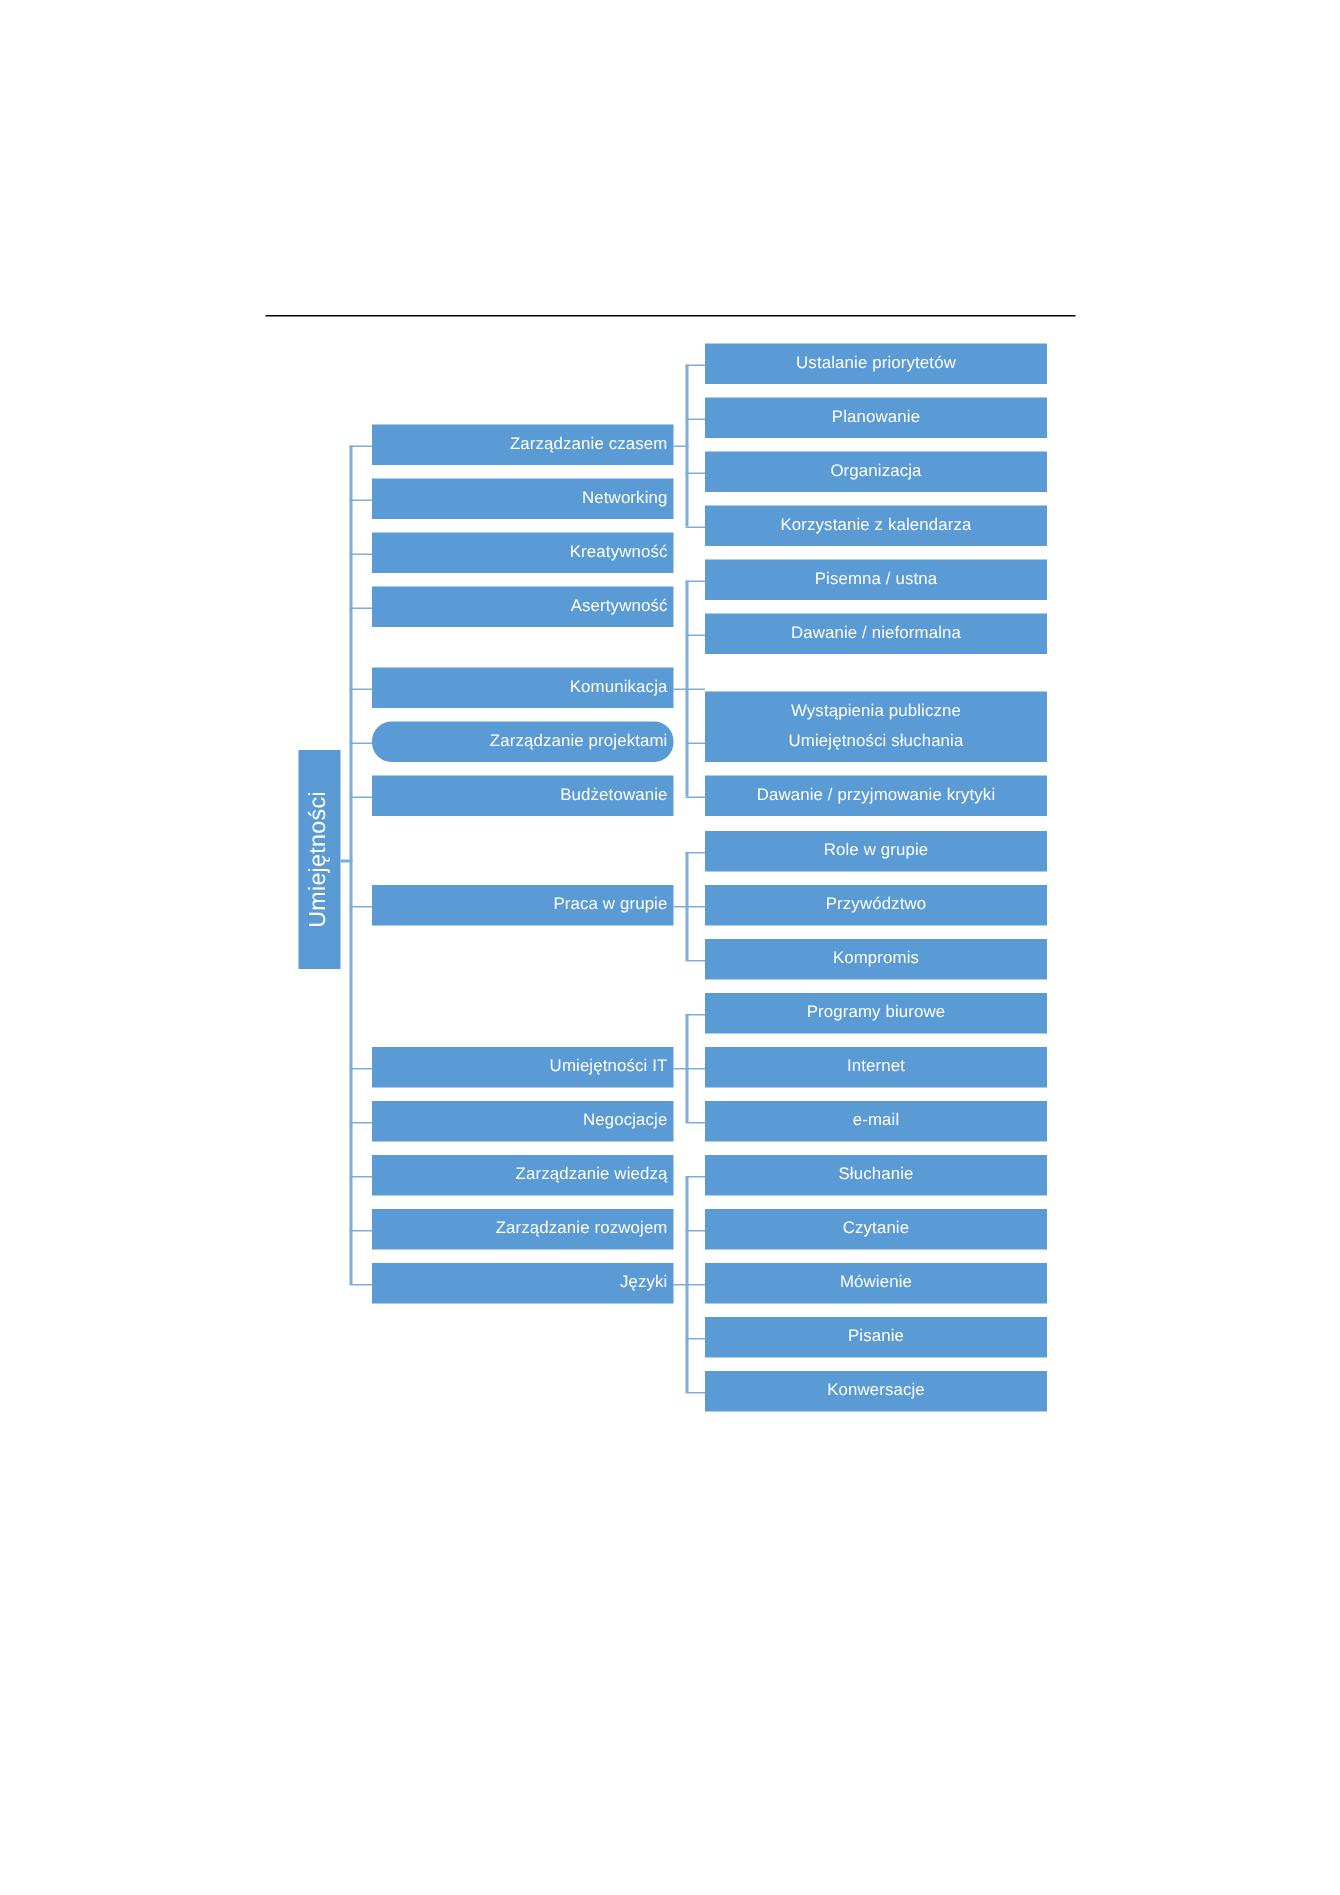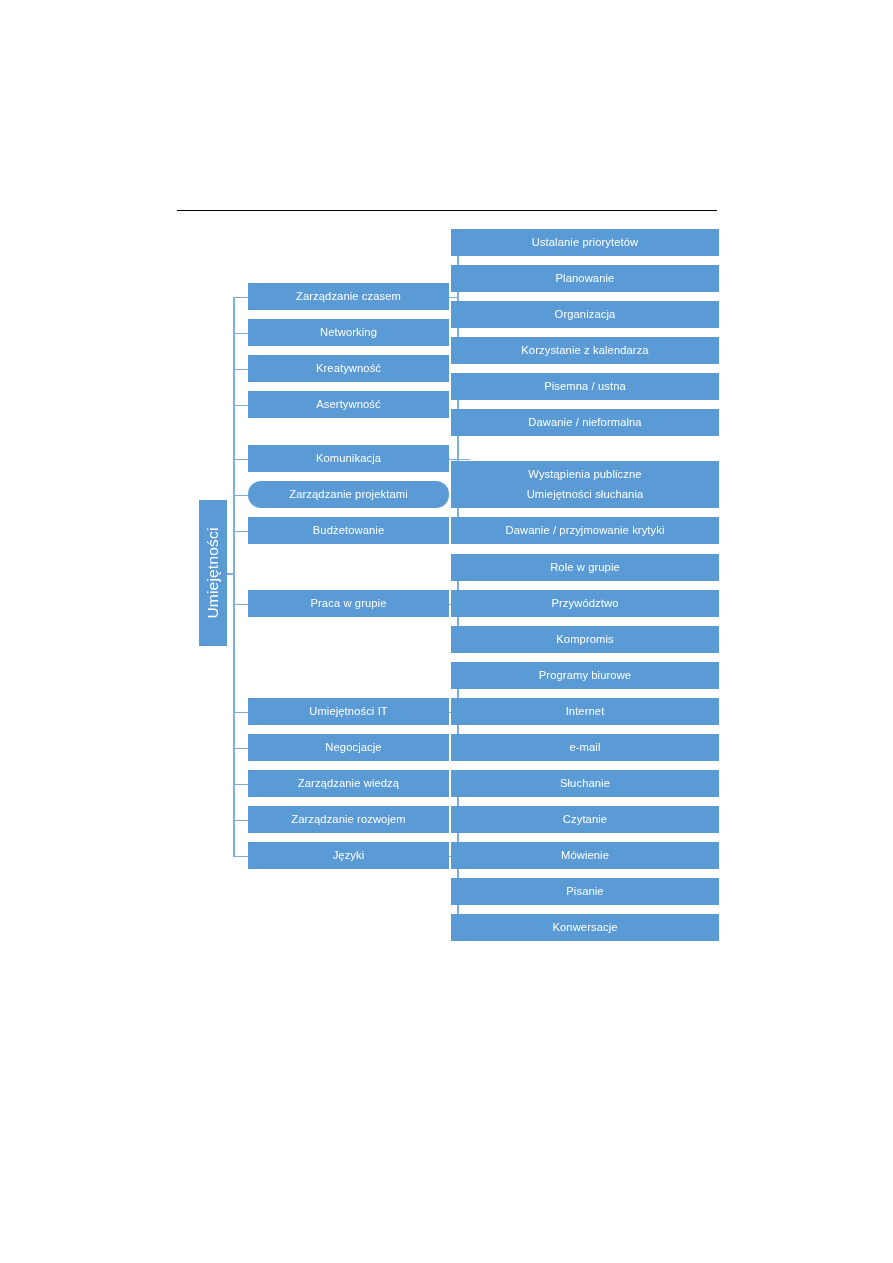--- a/index.html
+++ b/index.html
@@ -21,22 +21,22 @@
     background:#5B9BD5;
     color:#ffffff;
     display:flex;align-items:center;justify-content:center;
     text-align:center;
     box-sizing:border-box;
     padding:0 4px;
     letter-spacing:.1px;
     line-height:1.05;
     white-space:nowrap;
   }
-  .lvl1{left:248px;width:201px;height:27px;font-size:11.2px;}
-  .lvl2{left:451px;width:268px;height:27px;font-size:11.2px;}
+  .lvl1{left:248px;width:201px;height:27px;font-size:11.2px;justify-content:flex-end;}
+  .lvl2{left:470px;width:228px;height:27px;font-size:11.2px;}
 
   .root{
     position:absolute;left:199px;top:500px;width:28px;height:146px;
     background:#5B9BD5;color:#ffffff;
     display:flex;align-items:center;justify-content:center;
   }
   .root .rtext{
     transform:rotate(-90deg);
     white-space:nowrap;
     font-size:15.5px;

